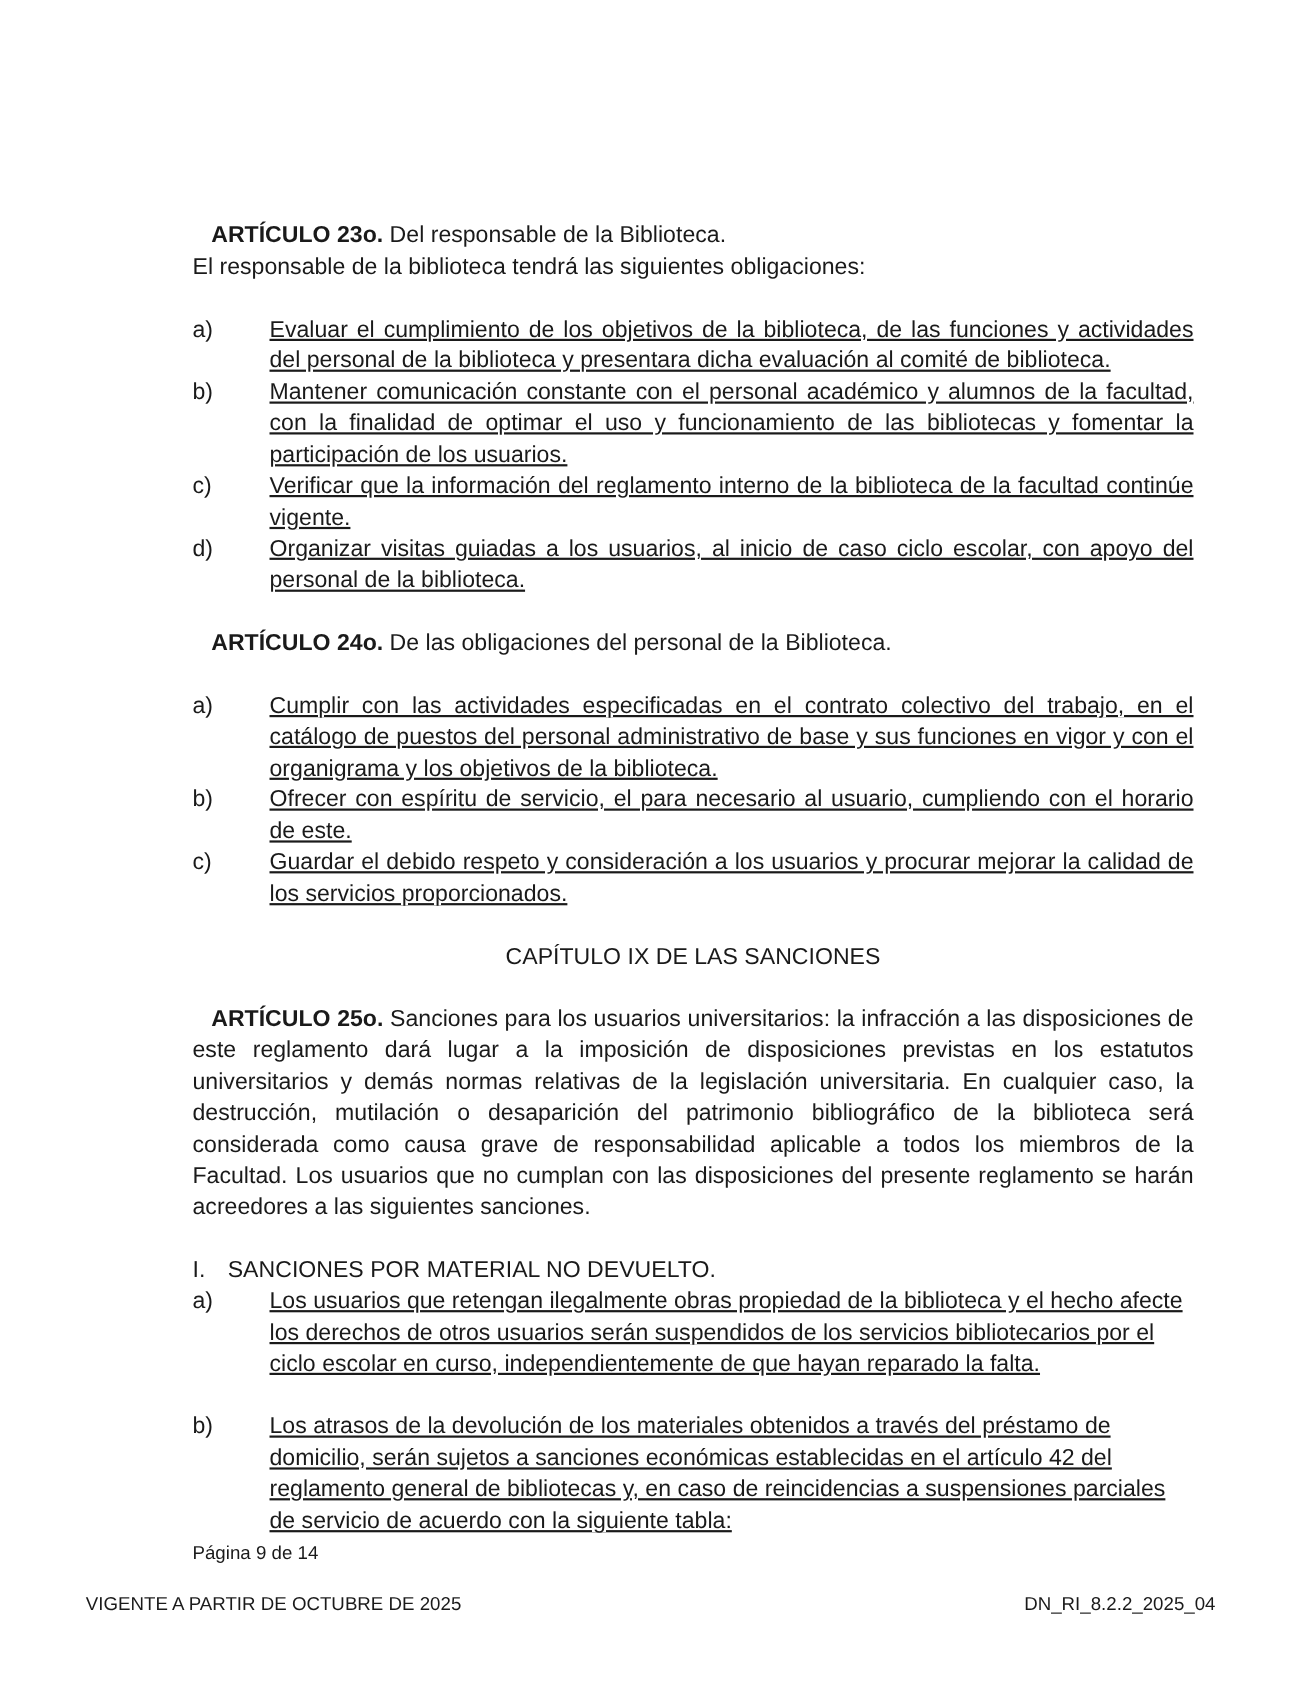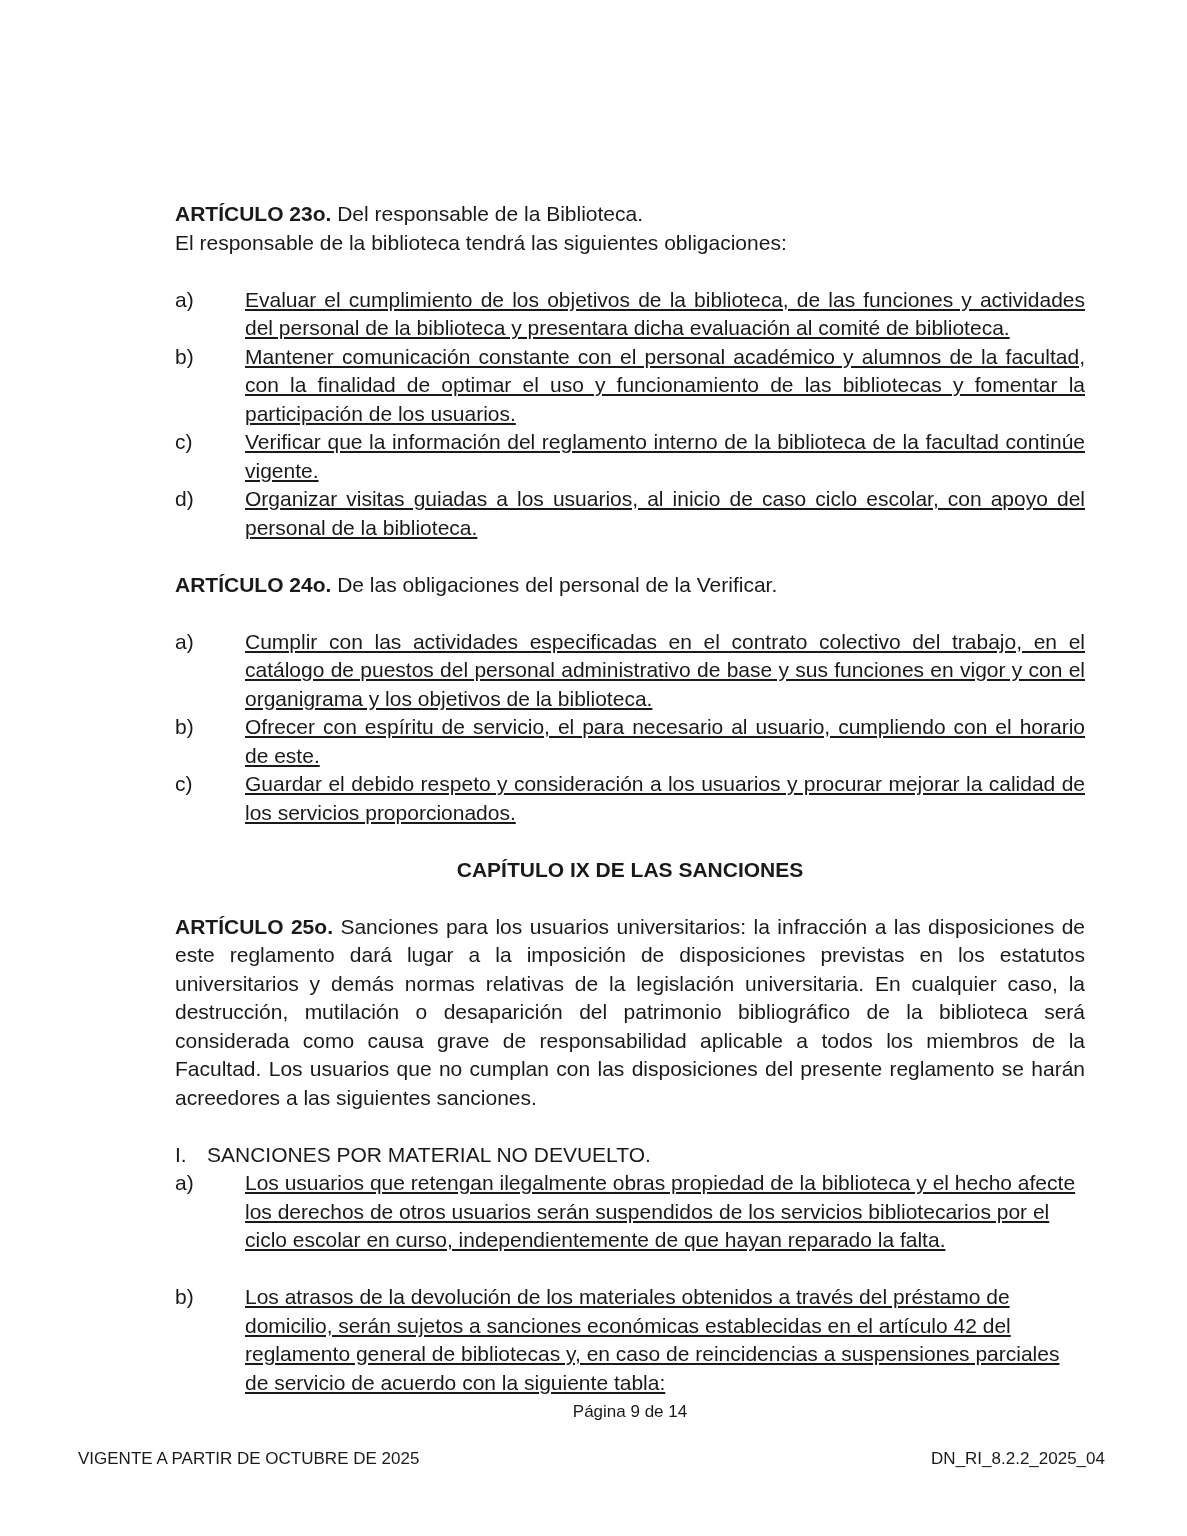--- a/index.html
+++ b/index.html
@@ -17,21 +17,21 @@
     overflow: hidden;
   }
   .content {
     position: absolute;
     left: 175px;
     top: 200px;
     width: 910px;
     font-size: 21px;
     line-height: 28.5px;
   }
-  .b { font-weight: bold; }
+  .b { font-weight: bold; margin-left: 17px; }
   .mb { margin-bottom: 28.5px; }
   .mt { margin-top: 28.5px; }
   .just { text-align: justify; }
   .li { display: flex; }
   .li .marker {
     flex: 0 0 70px;
     width: 70px;
   }
   .li .txt {
     flex: 1;
@@ -39,24 +39,23 @@
     text-decoration: underline;
   }
   .li.ragged .txt { text-align: left; }
   .sec-title { display: flex; }
   .sec-title .marker {
     flex: 0 0 32px;
     width: 32px;
   }
   .chapter {
     text-align: center;
-    font-weight: bold;
+    font-weight: normal;
   }
   .pagenum {
-    text-align: center;
     font-size: 17px;
     line-height: 23px;
     margin-top: 3px;
   }
   .footer-left, .footer-right {
     position: absolute;
     top: 1448px;
     font-size: 17px;
     line-height: 22px;
   }
@@ -89,21 +88,21 @@
         <div class="txt">Verificar que la información del reglamento interno de la biblioteca de la facultad continúe vigente.</div>
       </div>
       <div class="li">
         <div class="marker">d)</div>
         <div class="txt">Organizar visitas guiadas a los usuarios, al inicio de caso ciclo escolar, con apoyo del personal de la biblioteca.</div>
       </div>
     </div>
 
     <div class="mb">
       <span class="b">ARTÍCULO 24o.</span>
-      <span>De las obligaciones del personal de la Verificar.</span>
+      <span>De las obligaciones del personal de la Biblioteca.</span>
     </div>
 
     <div class="mb">
       <div class="li">
         <div class="marker">a)</div>
         <div class="txt">Cumplir con las actividades especificadas en el contrato colectivo del trabajo, en el catálogo de puestos del personal administrativo de base y sus funciones en vigor y con el organigrama y los objetivos de la biblioteca.</div>
       </div>
       <div class="li">
         <div class="marker">b)</div>
         <div class="txt">Ofrecer con espíritu de servicio, el para necesario al usuario, cumpliendo con el horario de este.</div>

